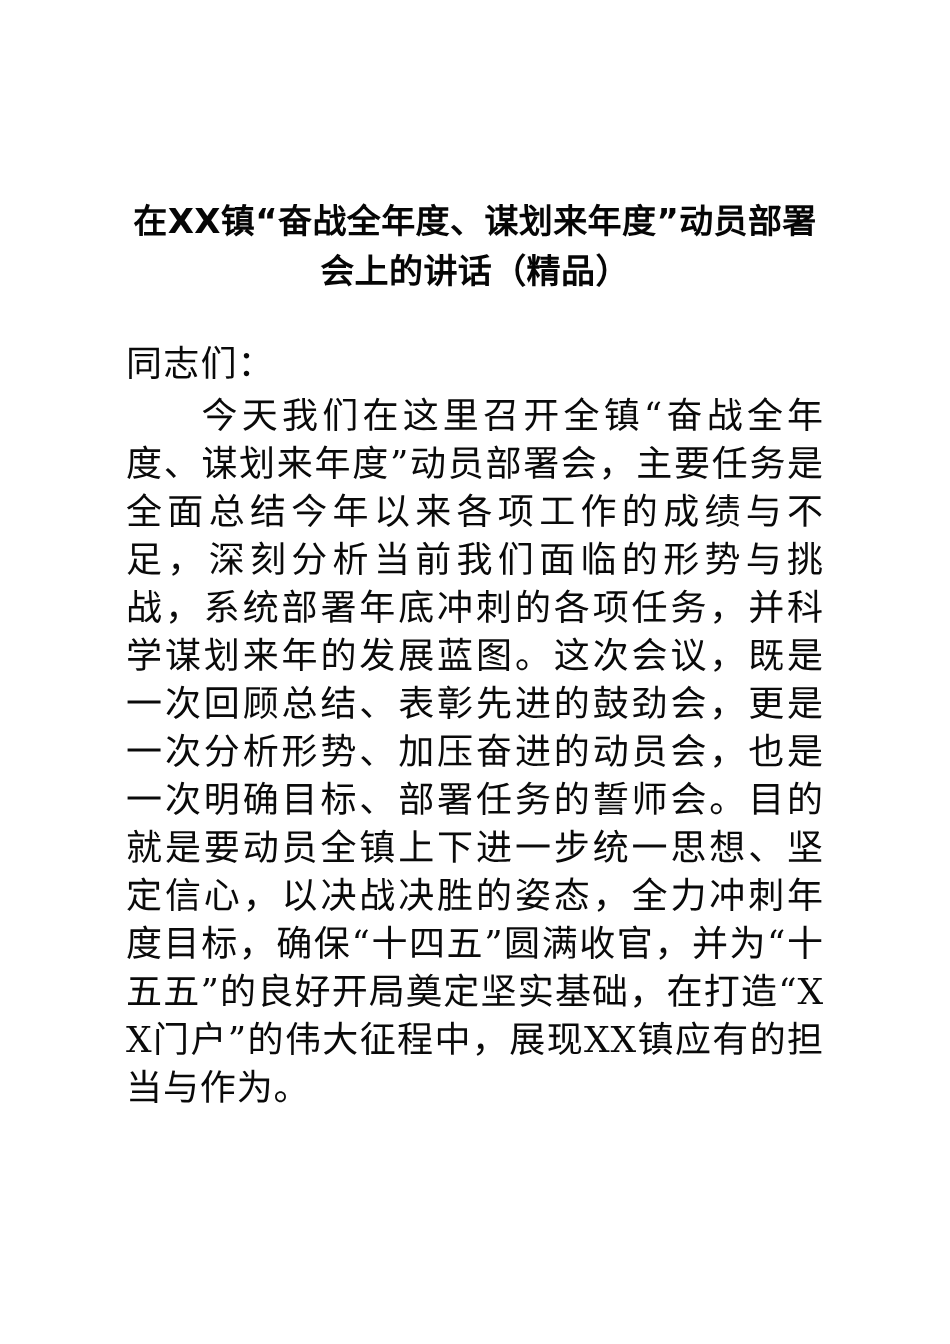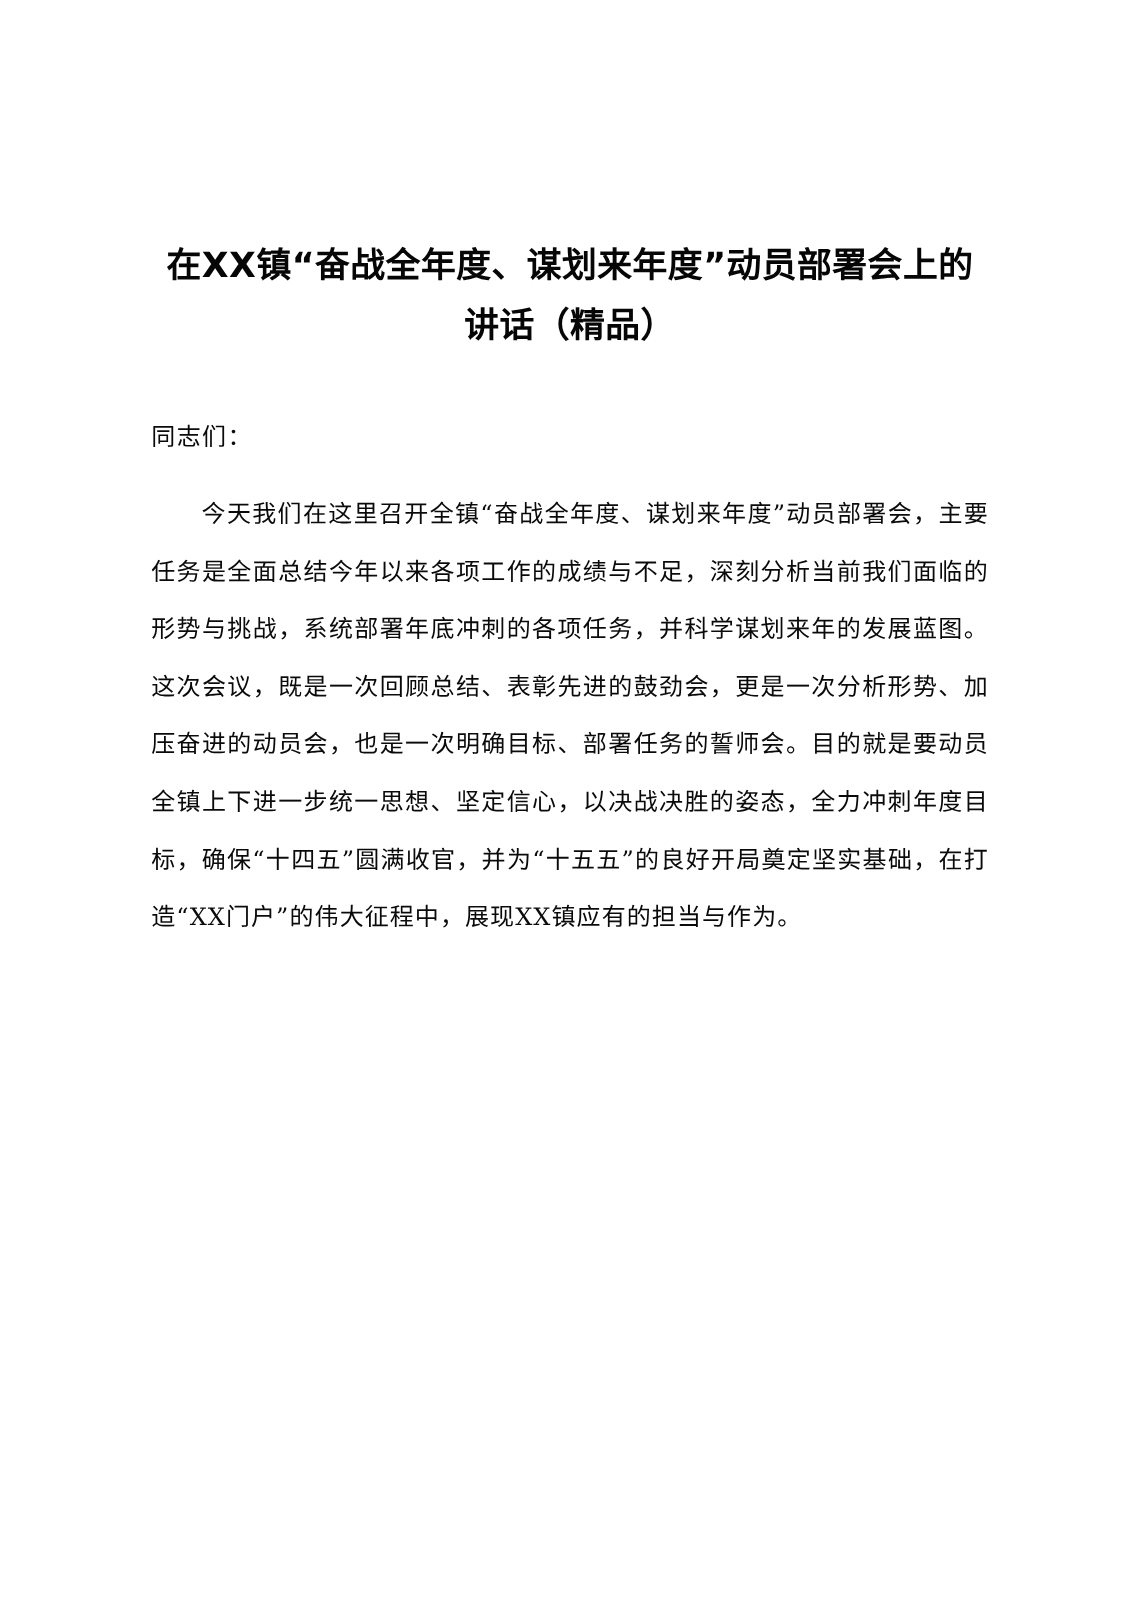--- a/index.html
+++ b/index.html
@@ -33,55 +33,55 @@
   }
 
   
   .doc-title {
     margin: 0;
     padding: 0;
     padding-top: 196px;
     text-align: center;
     font-family: "DejaVu Sans", "Liberation Sans", sans-serif;
     font-weight: 700;
-    font-size: 29px;
+    font-size: 34px;
     line-height: 50px;
     letter-spacing: 0.4px;
     color: #060606;
     white-space: pre-line;
   }
 
   
   .body-block {
     margin-top: 44px;
   }
 
   .para {
     margin: 0 0 0 0;
     font-family: "DejaVu Serif", "Liberation Serif", serif;
-    font-size: 20px;
+    font-size: 36px;
     line-height: 48px;
     color: #0a0a0a;
     text-align: justify;
     text-justify: inter-character;
     letter-spacing: 0.9px;
     word-break: break-all;
   }
 
   .para.salutation {
     text-indent: 0;
     letter-spacing: 1.2px;
   }
 
   .para.indent {
     text-indent: 2.1em;
   }
 
   .para + .para {
-    margin-top: 16px;
+    margin-top: 4px;
   }
 
   
   .para.clipped {
     text-align: justify;
   }
 </style>
 </head>
 <body>
 

